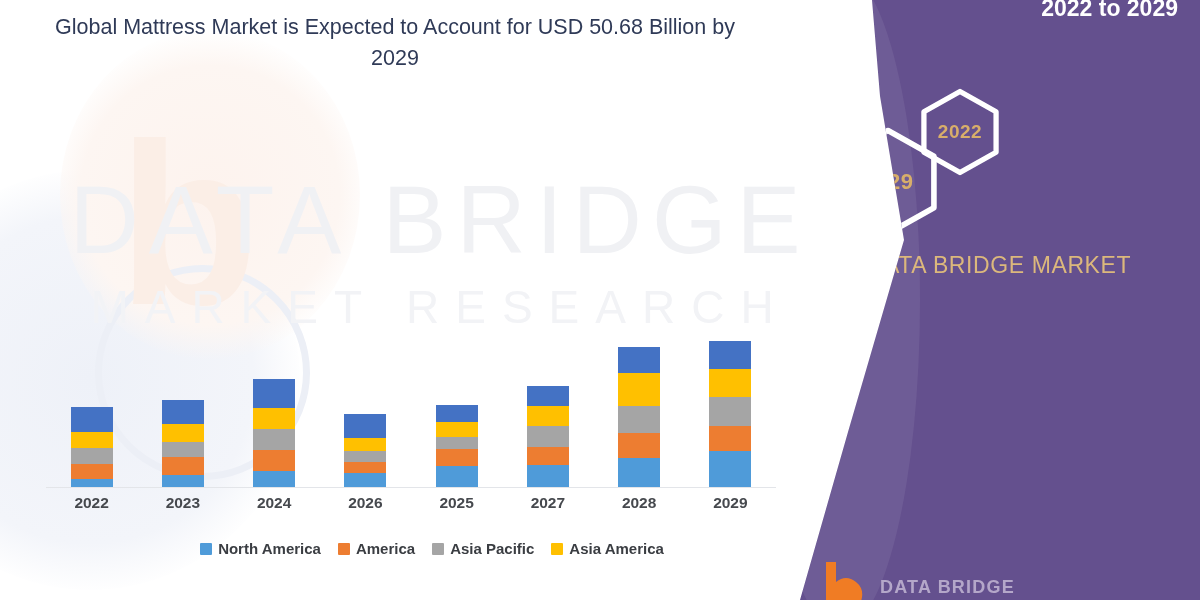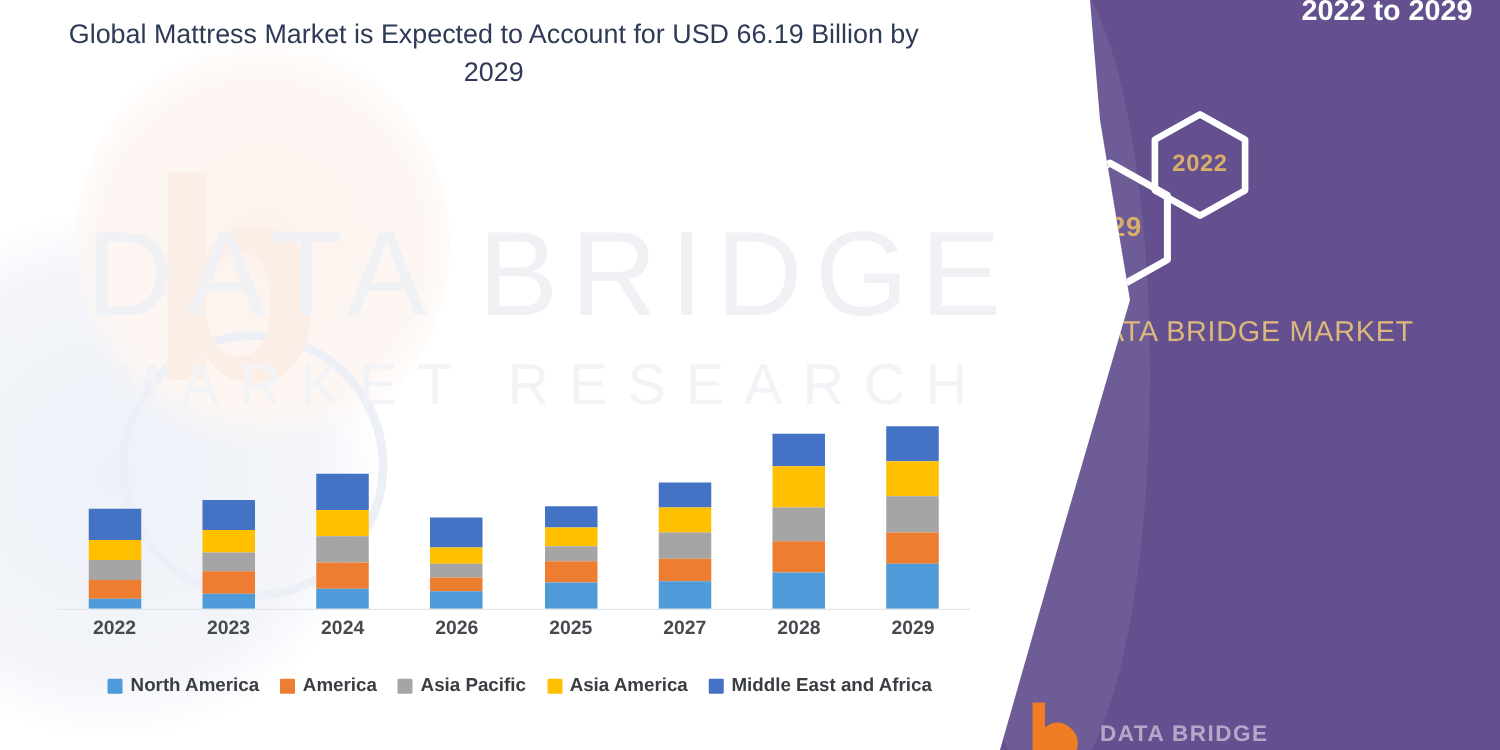--- a/index.html
+++ b/index.html
@@ -147,21 +147,21 @@
     width: 90px;
     text-align: center;
     font-size: 15.5px;
     font-weight: bold;
     color: #46494e;
   }
 
   
   .legend {
     position: absolute;
-    left: 36px;
+    left: 52px;
     top: 540px;
     width: 760px;
     display: flex;
     justify-content: center;
     align-items: center;
     gap: 17px;
   }
   .legend-item {
     display: flex;
     align-items: center;
@@ -279,21 +279,21 @@
     <div class="bg-blob-a"></div>
     <div class="bg-blob-b"></div>
     <div class="bg-ring"></div>
     <div class="bg-bmark">b</div>
 
     <div class="watermark">
       <span>DATA BRIDGE</span>
       <span class="wm2">MARKET RESEARCH</span>
     </div>
 
-    <div class="chart-title">Global Mattress Market is Expected to Account for USD 66.19 Billion by 2029</div>
+    <div class="chart-title">Global Mattress Market is Expected to Account for USD 50.68 Billion by 2029</div>
 
     <div class="plot">
       <div class="bars" id="bars">
           <div class="bar-col">
             <div class="bar">
               <div class="seg" style="height: 25px; background: rgb(68, 114, 196);"></div>
               <div class="seg" style="height: 16px; background: rgb(255, 192, 0);"></div>
               <div class="seg" style="height: 16px; background: rgb(165, 165, 165);"></div>
               <div class="seg" style="height: 15px; background: rgb(237, 125, 49);"></div>
               <div class="seg" style="height: 8px; background: rgb(79, 155, 217);"></div>
@@ -387,24 +387,20 @@
           <span>America</span>
         </div>
         <div class="legend-item">
           <span class="swatch" style="background: rgb(165, 165, 165);"></span>
           <span>Asia Pacific</span>
         </div>
         <div class="legend-item">
           <span class="swatch" style="background: rgb(255, 192, 0);"></span>
           <span>Asia America</span>
         </div>
-        <div class="legend-item">
-          <span class="swatch" style="background: rgb(68, 114, 196);"></span>
-          <span>Middle East and Africa</span>
-        </div>
       </div>
   </div>
 
   <div class="purple-panel">
     <div class="purple-swoosh"></div>
 
     <div class="pp-headline">2022 to 2029</div>
 
     <div class="hex-wrap">
       <div class="hex hex-2029">

